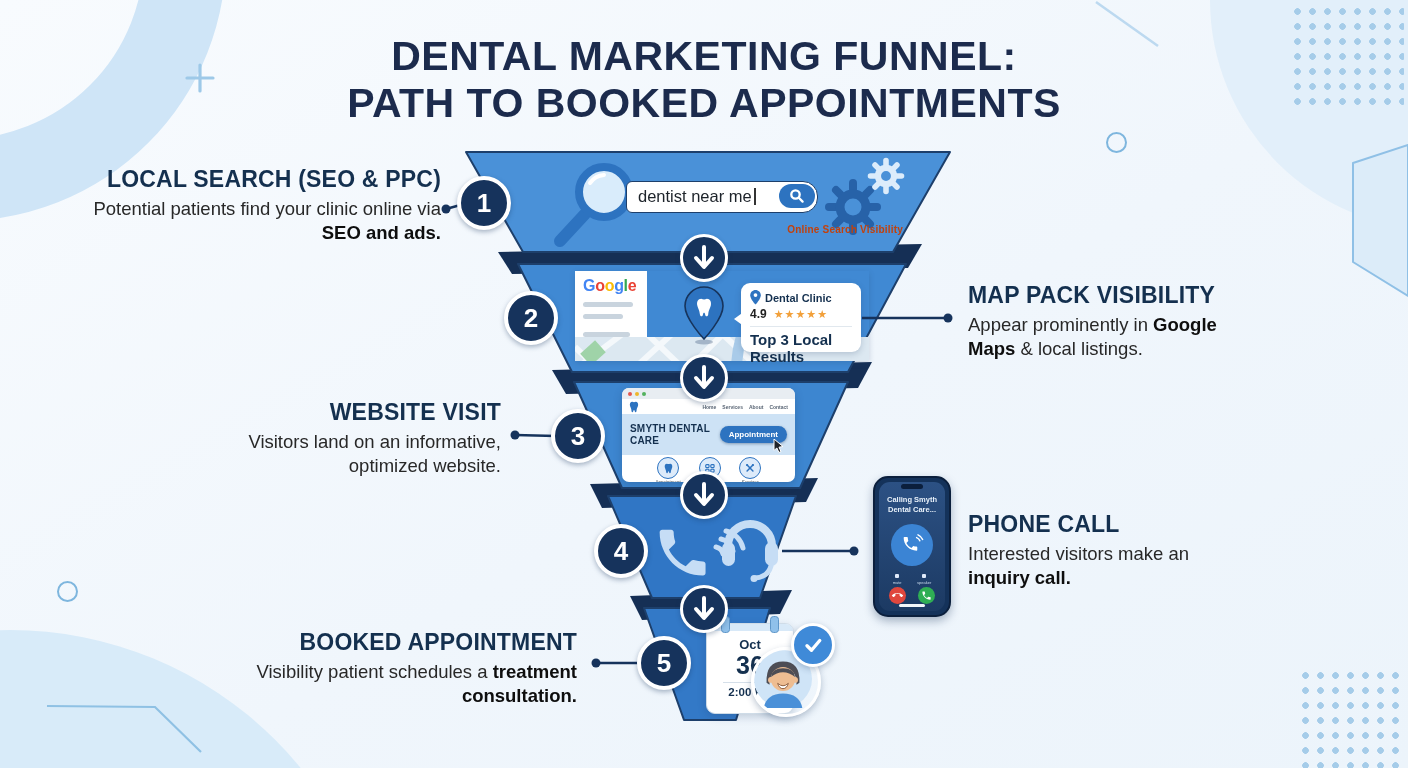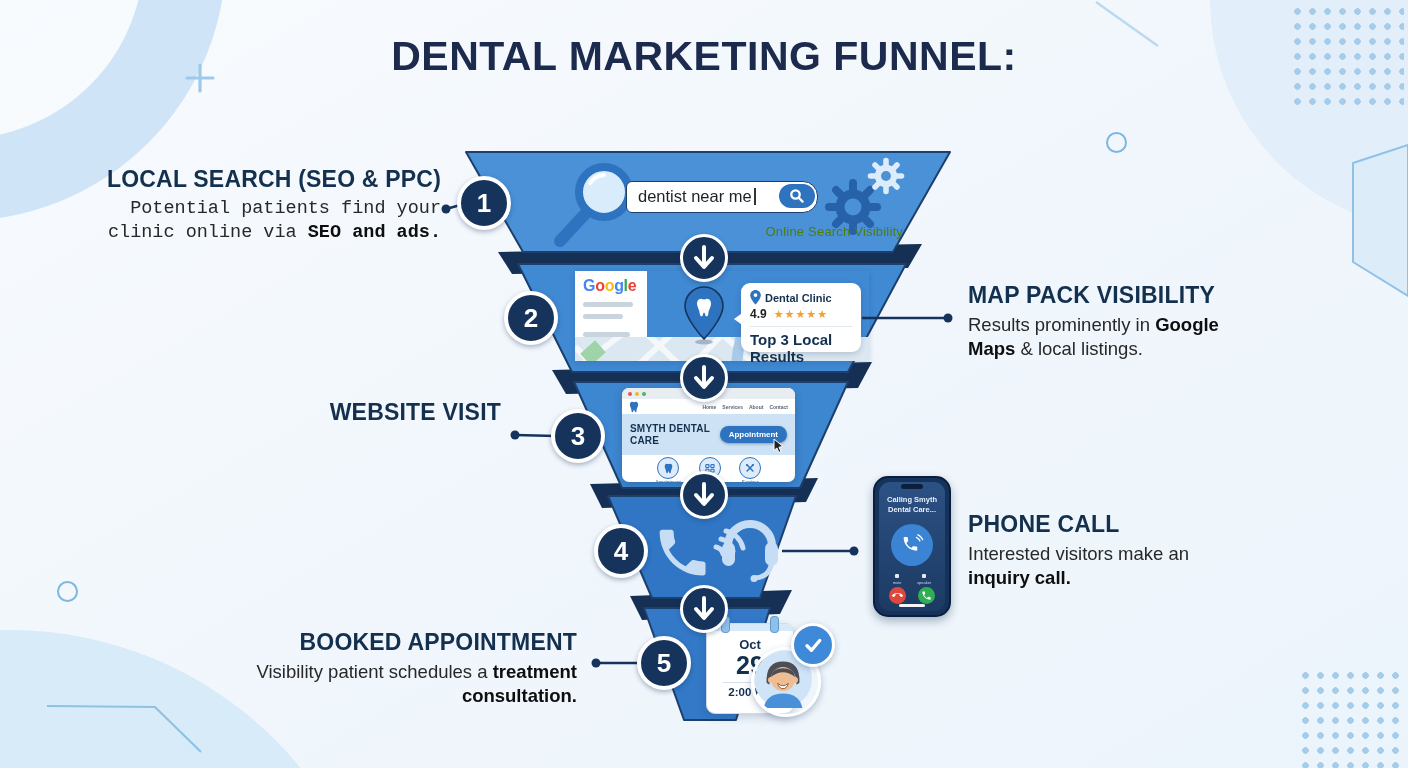--- a/index.html
+++ b/index.html
@@ -27,21 +27,21 @@
          display:flex;align-items:center;justify-content:center;z-index:7;}
   .arrowc{position:absolute;width:42px;height:42px;border-radius:50%;background:#16335c;border:3px solid #fff;
           box-shadow:0 2px 5px rgba(20,50,90,.3);z-index:7;display:flex;align-items:center;justify-content:center;}
   
   .searchbar{left:626px;top:181px;width:190px;height:30px;background:#fff;border:1.5px solid #1d3f6b;
              border-radius:6px 15px 15px 6px;z-index:4;}
   .searchbar .q{position:absolute;left:11px;top:0;line-height:28px;font-size:16.5px;color:#1d232a;white-space:nowrap;text-align:right;}
   .caret{display:inline-block;width:2px;height:17px;background:#333;margin-left:2px;vertical-align:-3px;}
   .searchbtn{position:absolute;right:2px;top:2px;width:36px;height:24px;border-radius:12px;background:#2d73c0;
              display:flex;align-items:center;justify-content:center;}
-  .cap1{z-index:4;color:#4d7c0f;font-weight:400;font-size:13px;letter-spacing:.2px;}
+  .cap1{z-index:4;color:#c2410c;font-weight:700;font-size:10px;letter-spacing:.2px;}
   
   .card2{left:575px;top:271px;width:294px;height:90px;display:flex;z-index:3;box-shadow:0 2px 6px rgba(30,60,100,.2);flex-direction:column;}
   .gpanel{width:72px;background:#fff;padding:6px 0 0 8px;box-sizing:border-box;}
   .glogo{font-size:16px;font-weight:700;letter-spacing:-.3px;}
   .gline{height:5px;border-radius:3px;background:#c9d4de;margin-top:7px;}
   .mapp{flex:1;background:#dce8f1;overflow:hidden;}
   .bubble{left:741px;top:283px;width:120px;height:69px;background:#fff;border-radius:9px;z-index:4;
           box-shadow:0 2px 6px rgba(30,60,100,.22);padding:7px 9px;box-sizing:border-box;}
   .bubble:before{content:"";position:absolute;left:-15px;top:28px;border:8px solid transparent;border-right:11px solid #fff;}
   .b-row{display:flex;align-items:center;gap:4px;}
@@ -191,34 +191,36 @@
       <circle cx="515" cy="435" r="4.5" stroke="none"></circle>
     <line x1="782" y1="551" x2="854" y2="551"></line>
       <circle cx="854" cy="551" r="4.5" stroke="none"></circle>
     <line x1="596" y1="663" x2="642" y2="663"></line>
       <circle cx="596" cy="663" r="4.5" stroke="none"></circle>
   </g>
 </svg>
 
 <div class="abs title">
   <div>DENTAL MARKETING FUNNEL:</div>
+  <div>PATH TO BOOKED APPOINTMENTS</div>
 </div>
 
 <div class="abs tr" style="right:967px;top:166px;width:380px;z-index:3;">
   <div class="stage-head">LOCAL SEARCH (SEO &amp; PPC)</div>
-  <div class="stage-body" style="width:355px;margin-left:auto;font-family:Liberation Mono, monospace;"><span>Potential patients find your clinic online via </span><b>SEO and ads.</b><span></span></div>
+  <div class="stage-body" style="width:355px;margin-left:auto;"><span>Potential patients find your clinic online via </span><b>SEO and ads.</b><span></span></div>
 </div>
 
 <div class="abs" style="left:968px;top:282px;width:300px;z-index:3;">
   <div class="stage-head">MAP PACK VISIBILITY</div>
-  <div class="stage-body" style="width:295px;"><span>Results prominently in </span><b>Google Maps</b><span> &amp; local listings.</span></div>
+  <div class="stage-body" style="width:295px;"><span>Appear prominently in </span><b>Google Maps</b><span> &amp; local listings.</span></div>
 </div>
 
 <div class="abs tr" style="right:907px;top:399px;width:340px;z-index:3;">
   <div class="stage-head">WEBSITE VISIT</div>
+  <div class="stage-body" style="width:305px;margin-left:auto;"><span>Visitors land on an informative, optimized website.</span><b></b><span></span></div>
 </div>
 
 <div class="abs" style="left:968px;top:511px;width:260px;z-index:3;">
   <div class="stage-head">PHONE CALL</div>
   <div class="stage-body" style="width:235px;"><span>Interested visitors make an </span><b>inquiry call.</b><span></span></div>
 </div>
 
 <div class="abs tr" style="right:831px;top:629px;width:360px;z-index:3;">
   <div class="stage-head">BOOKED APPOINTMENT</div>
   <div class="stage-body" style="width:330px;margin-left:auto;"><span>Visibility patient schedules a </span><b>treatment consultation.</b><span></span></div>
@@ -420,21 +422,21 @@
     </div>
     <div class="phome"></div>
   </div>
 </div>
 
 <div class="abs calendar">
   <div class="hang" style="left:14px;"></div>
   <div class="hang" style="right:14px;"></div>
   <div class="cal-strip"></div>
   <div class="cal-mon">Oct</div>
-  <div class="cal-day">29</div>
+  <div class="cal-day">36</div>
   <div class="cal-div"></div>
   <div class="cal-time">2:00 PM</div>
 </div>
 <div class="abs avatar">
   <svg width="58" height="58" viewBox="0 0 60 60">
     <circle cx="30" cy="30" r="30" fill="#cfe4f7"></circle>
     <path d="M13,34 q-1,-22 17,-22 q18,0 17,22 l-3,2 q0,-10 -4,-13 q-9,4 -20,1 q-4,3 -4,12 z" fill="#4d4d55"></path>
     <circle cx="17.5" cy="31" r="3" fill="#eebd92"></circle>
       <circle cx="42.5" cy="31" r="3" fill="#eebd92"></circle>
     <circle cx="30" cy="30" r="12.5" fill="#eebd92"></circle>

